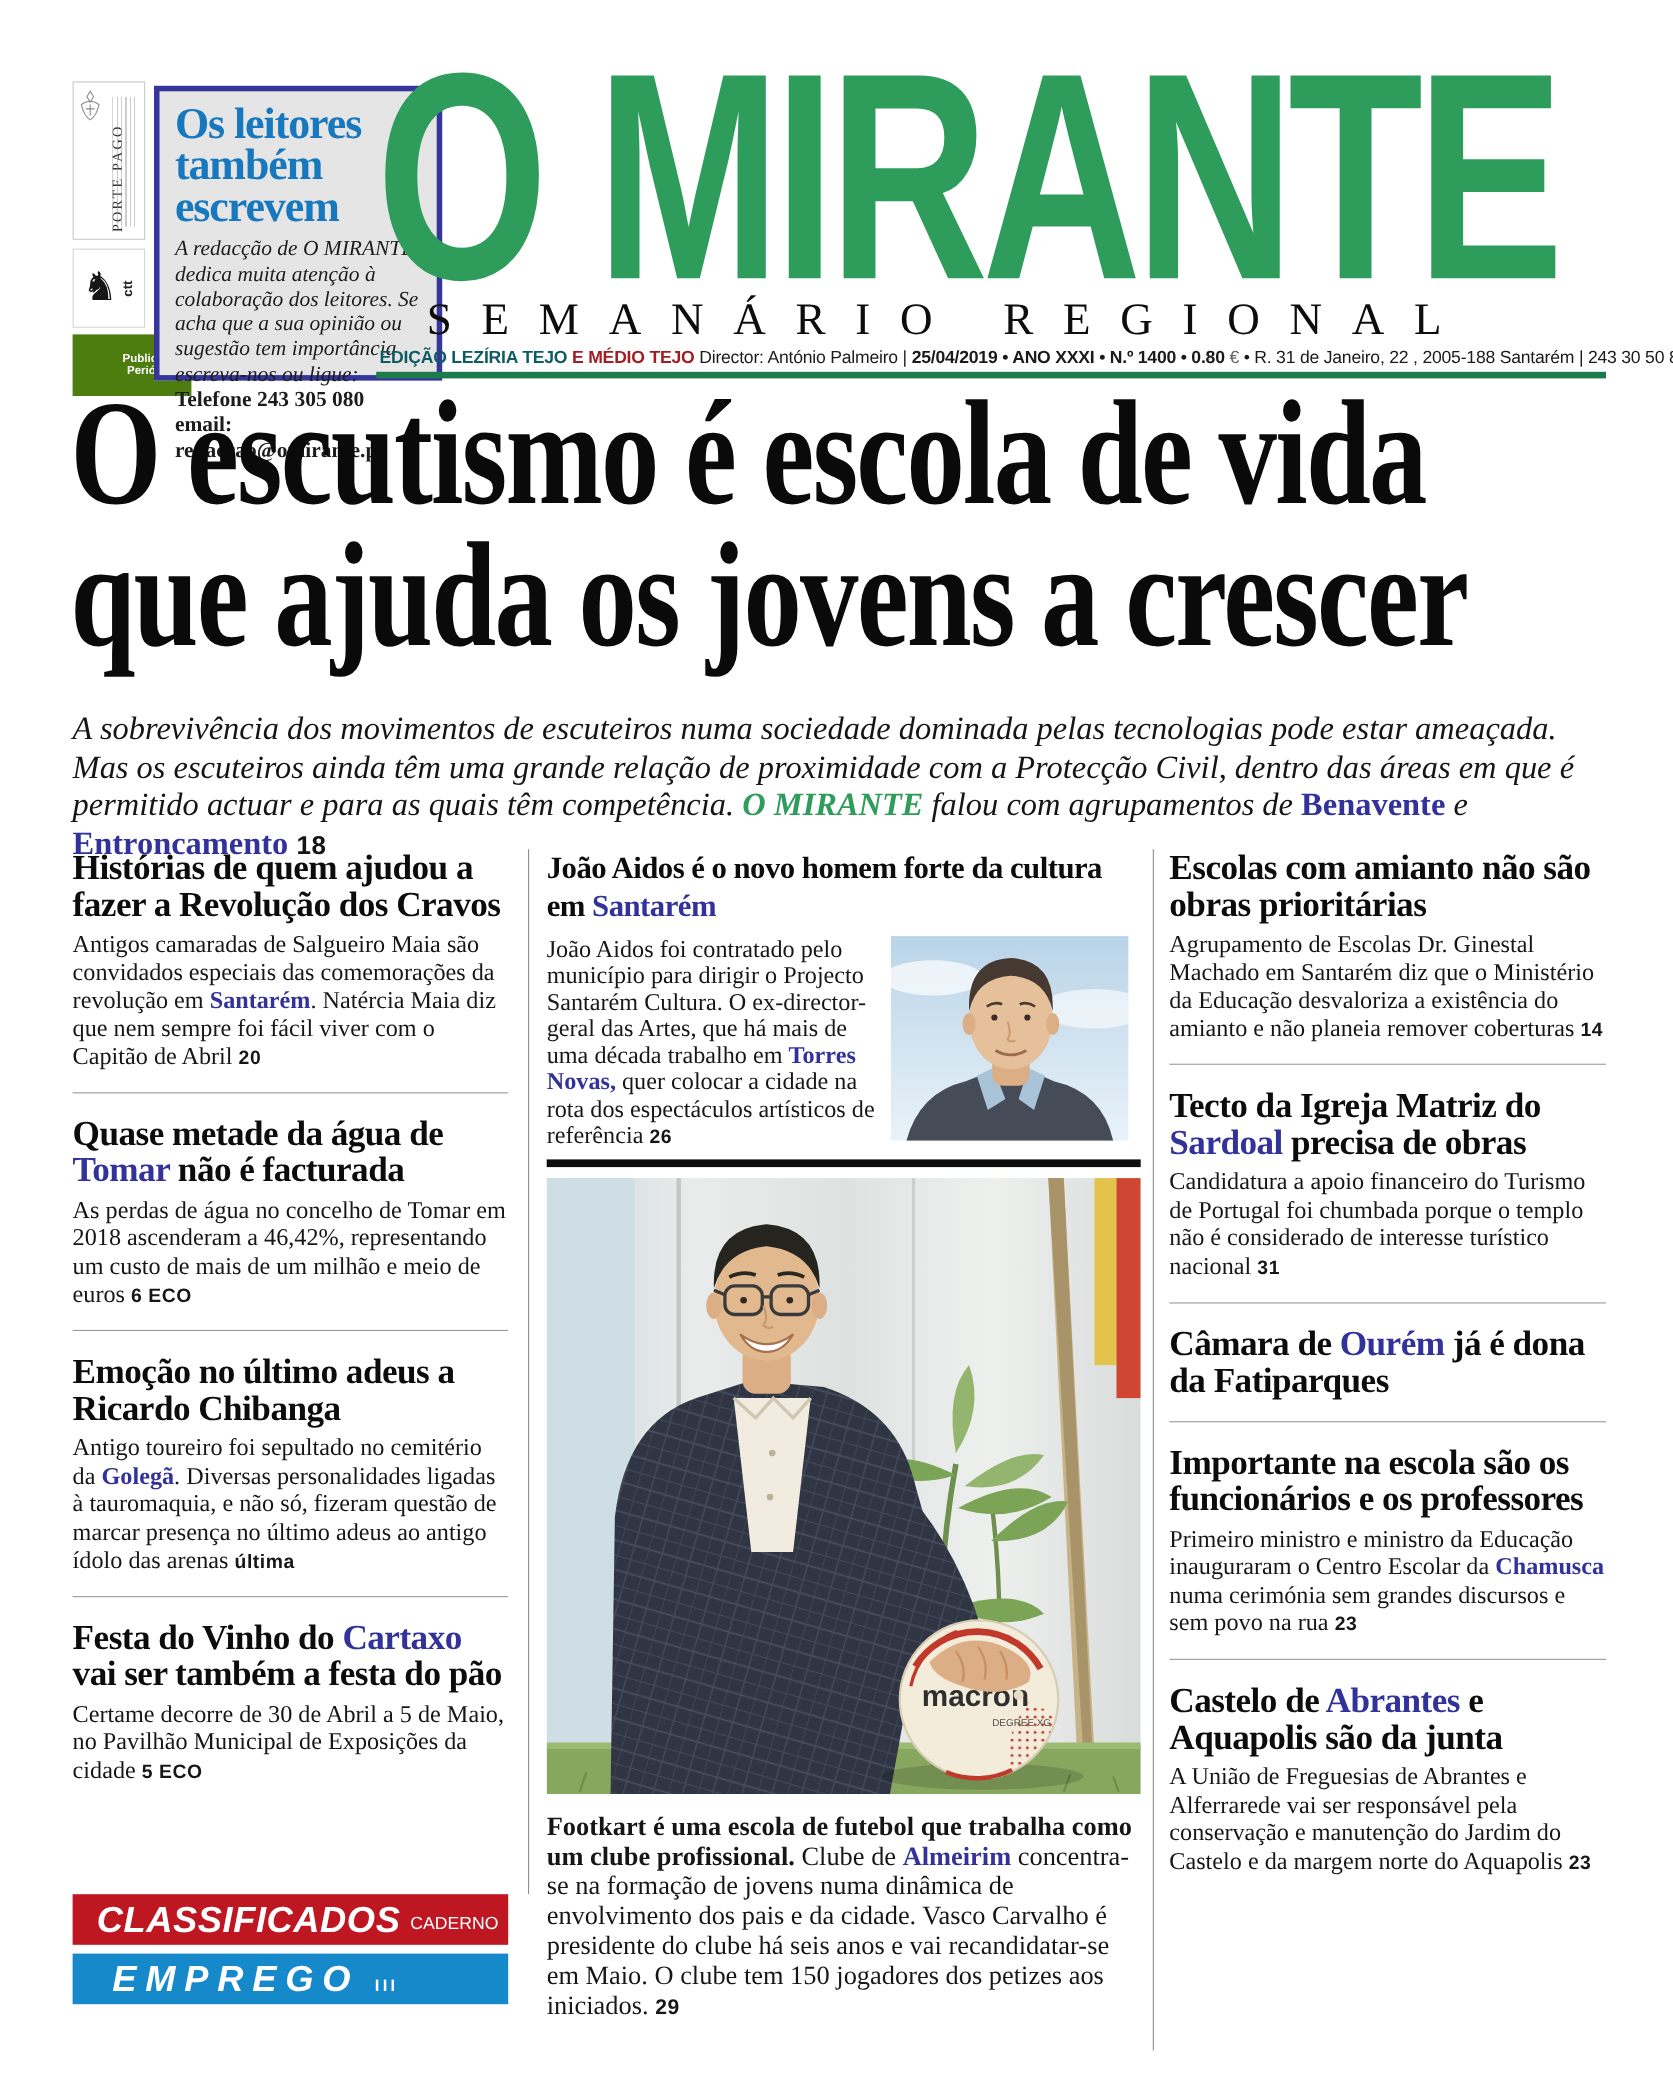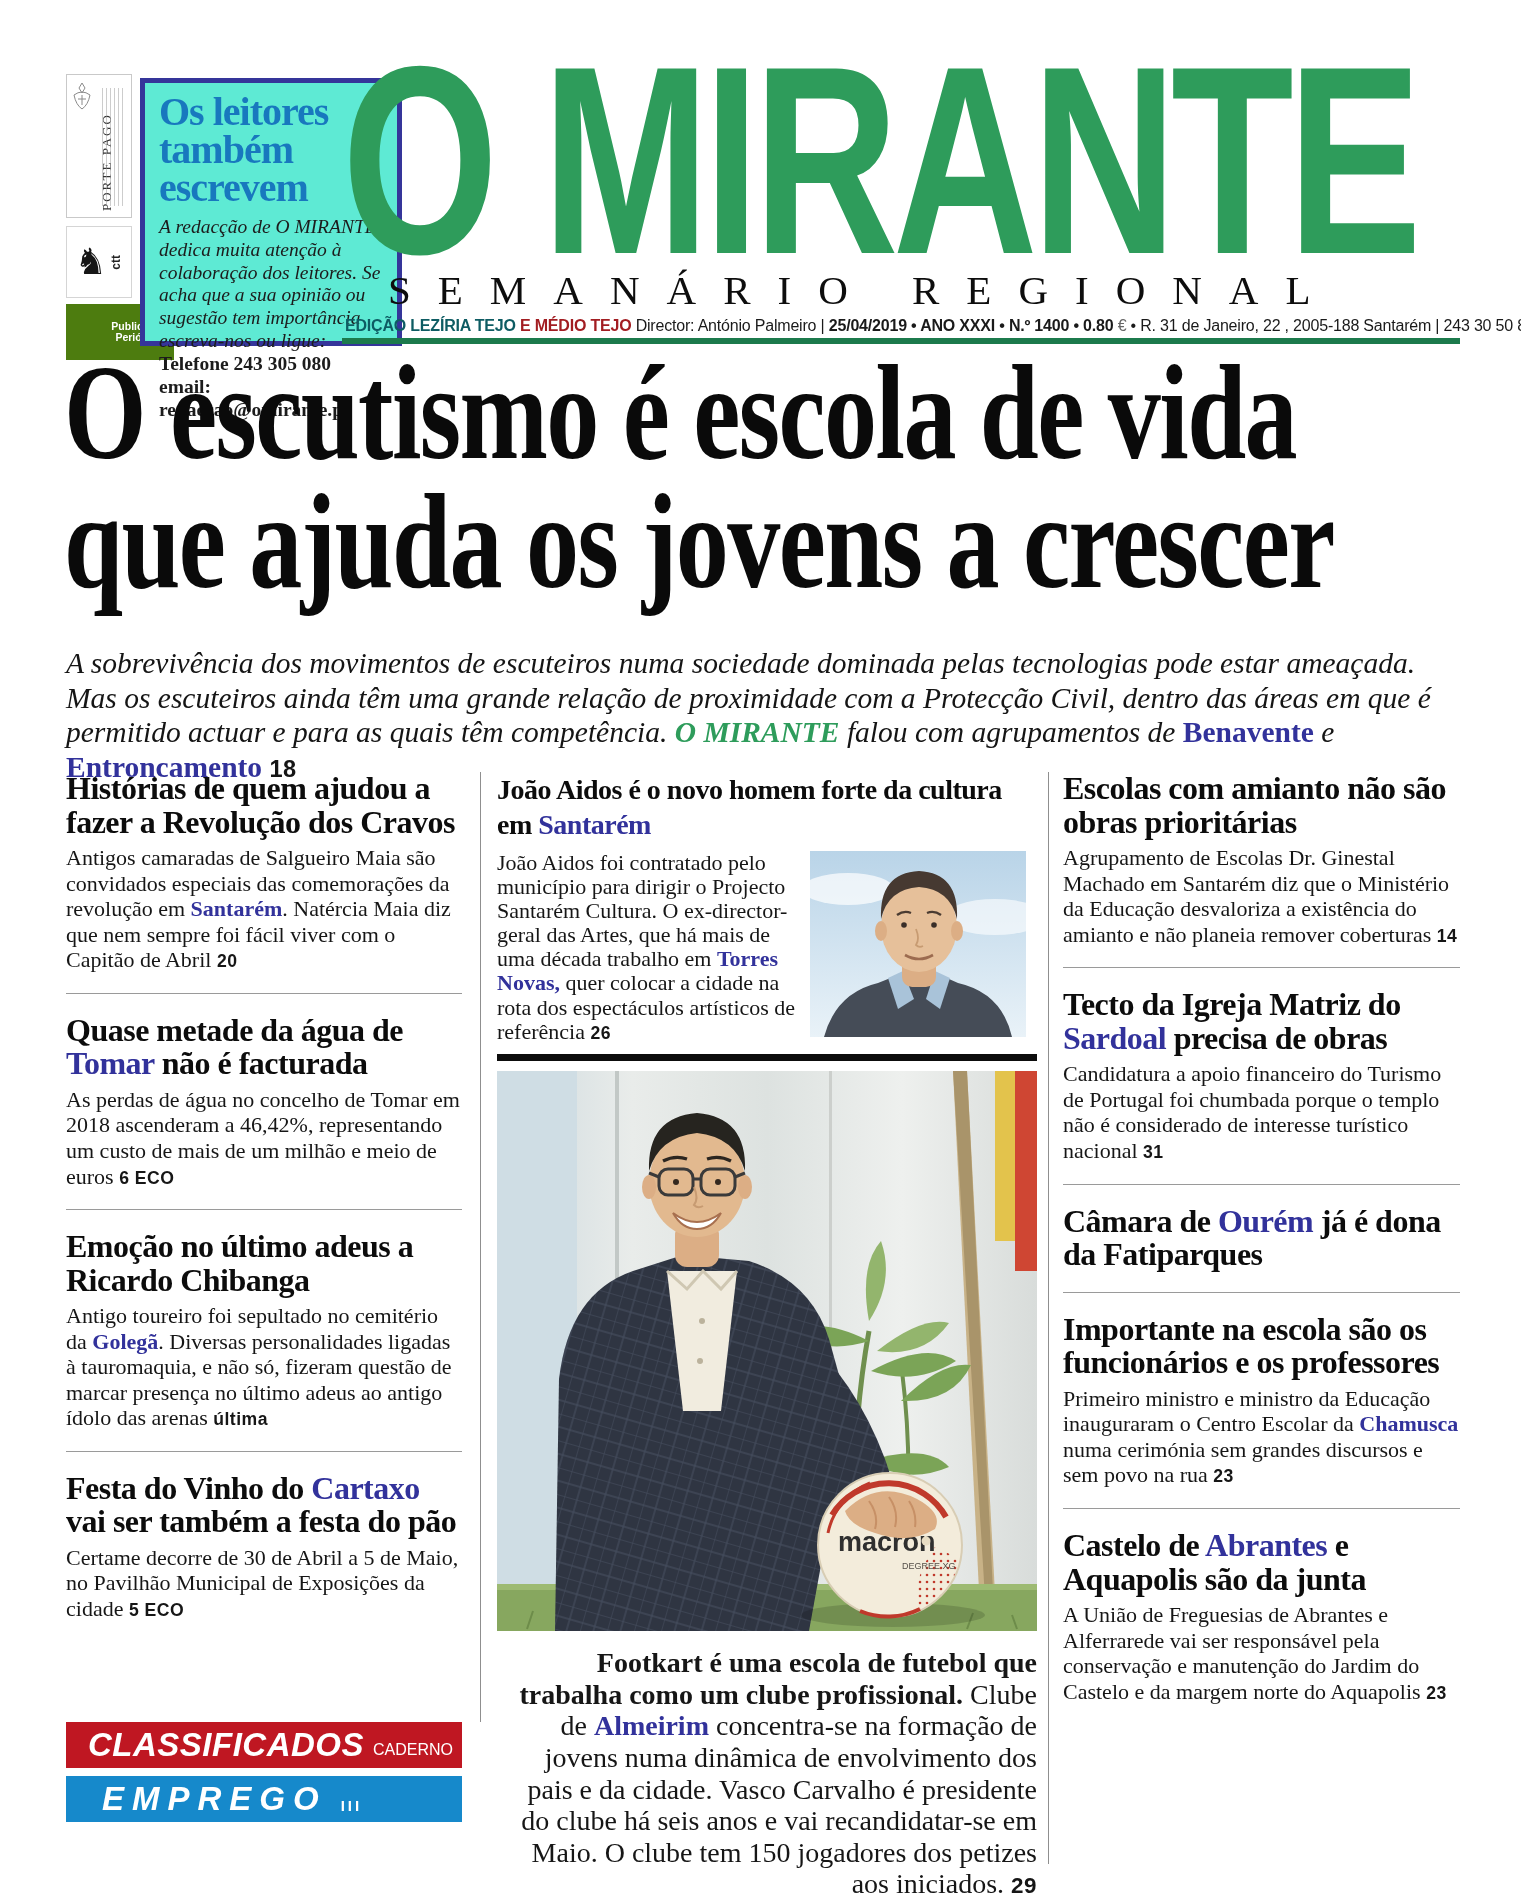--- a/index.html
+++ b/index.html
@@ -29,21 +29,21 @@
   #micro1{position:absolute;left:102px;top:88px;width:22px;height:118px;
     background:repeating-linear-gradient(to right,#9a9a9a 0 1px,transparent 1px 4px);opacity:.5;}
   #stamp-ctt{left:66px;top:226px;width:64px;height:70px;border:1px solid #d5d5d5;display:flex;align-items:center;justify-content:center;gap:2px;}
   .horse{font-family:"DejaVu Sans",sans-serif;font-size:36px;color:#161616;line-height:1;}
   .ctt-label{font-family:"Liberation Sans",sans-serif;font-weight:bold;font-size:12px;color:#222;}
   #stamp-pub{left:66px;top:304px;width:64px;height:56px;background:#4d7c0f;color:#fff;
     display:flex;align-items:center;justify-content:center;text-align:center;
     font-family:"Liberation Sans",sans-serif;font-weight:bold;font-size:10.5px;line-height:1.05;padding-left:44px;}
   
   #reader-box{position:absolute;left:140px;top:78px;width:262px;height:268px;
-    border:5px solid var(--boxborder);background:#5eead4;box-sizing:border-box;padding:10px 12px 1px 14px;}
+    border:5px solid var(--boxborder);background:#e5e5e5;box-sizing:border-box;padding:10px 12px 1px 14px;}
   #reader-title{color:var(--titleblue);font-weight:bold;font-size:40px;line-height:.95;letter-spacing:-1px;}
   #reader-text{margin-top:9px;font-style:italic;font-size:19.5px;line-height:1.17;color:#1c1c1c;}
   #reader-text .seg-b{font-style:normal;}
   
   #masthead-title{position:absolute;left:342px;top:56px;font-family:"Liberation Sans",sans-serif;
     font-weight:bold;font-size:268px;line-height:.78;color:var(--green);letter-spacing:-8px;
     transform:scaleX(.75);transform-origin:left top;white-space:nowrap;}
   #masthead-sub{position:absolute;left:388px;top:266px;font-size:41px;letter-spacing:27px;color:#0d0d0d;white-space:nowrap;}
   #infoline{position:absolute;left:345px;top:317px;width:1140px;font-family:"Liberation Sans",sans-serif;
     font-size:16px;letter-spacing:-0.2px;color:#1a1a1a;white-space:nowrap;}
@@ -74,21 +74,21 @@
   .story-heading{font-weight:bold;font-size:32px;line-height:1.05;letter-spacing:-.5px;color:#0c0c0c;}
   .story-body{margin-top:6px;font-size:22px;line-height:1.16;color:#161616;}
   .hrule{height:1px;background:#9a9a9a;margin:20px 0;}
   
   #mid-heading{font-weight:bold;font-size:28px;line-height:1.26;letter-spacing:-.5px;color:#0c0c0c;margin-bottom:8px;}
   #mid-row{display:flex;gap:3px;}
   #mid-body{width:310px;font-size:22px;line-height:1.1;color:#161616;}
   #portrait-photo{width:216px;height:186px;flex:none;}
   #mid-rule{height:7px;background:#0d0d0d;margin-top:10px;}
   #main-photo{margin-top:10px;width:540px;height:560px;}
-  #photo-caption{margin-top:12px;font-size:28px;line-height:1.13;color:#161616;text-align:right;}
+  #photo-caption{margin-top:12px;font-size:24px;line-height:1.13;color:#161616;}
   
   .bar{position:absolute;left:66px;width:396px;height:46px;display:flex;align-items:center;
     font-family:"Liberation Sans",sans-serif;color:#fff;}
   #bar-classificados{top:1722px;background:var(--barred);padding-left:22px;box-sizing:border-box;}
   #bar-classificados .big{font-size:33px;font-weight:bold;font-style:italic;letter-spacing:.5px;}
   #bar-classificados .small{font-size:16px;margin-left:9px;margin-top:10px;}
   #bar-emprego{top:1776px;background:var(--barblue);padding-left:36px;box-sizing:border-box;}
   #bar-emprego .big{font-size:33px;font-weight:bold;font-style:italic;letter-spacing:8px;}
   #bar-emprego .small{font-size:15px;font-weight:bold;letter-spacing:3px;margin-left:14px;margin-top:12px;}
 </style>

